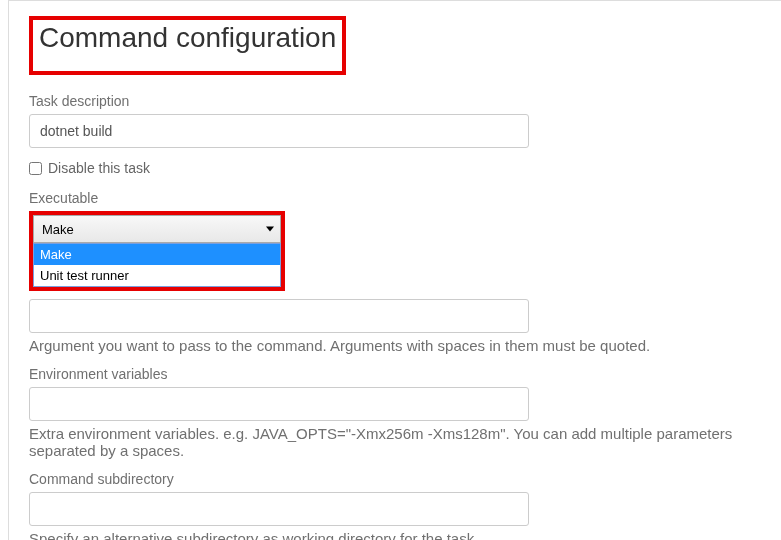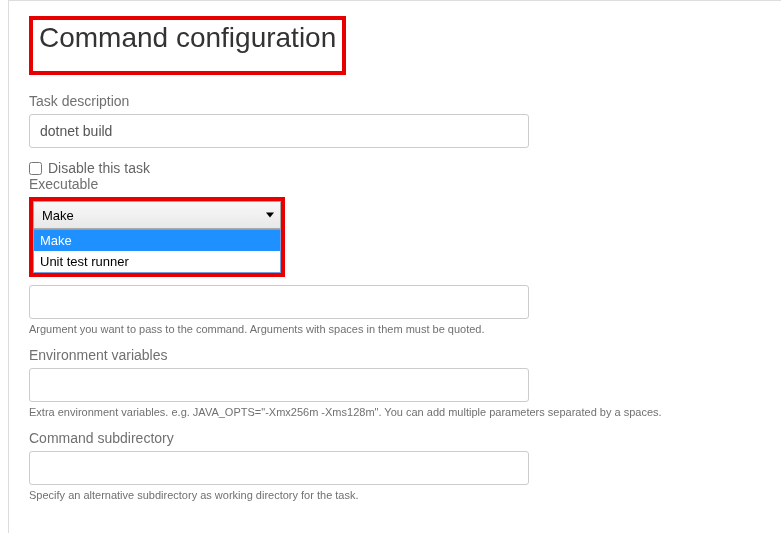--- a/index.html
+++ b/index.html
@@ -43,28 +43,29 @@
       border: 1px solid #ccc;
       border-radius: 3px;
       padding: 6px 10px;
       font-size: 14px;
       color: #555;
       background: #fff;
     }
     .form-help {
       display: block;
       color: #707070;
-      font-size: 11px;
+      font-size: 15px;
       margin-top: 4px;
     }
     .checkbox-row {
       display: flex;
       align-items: center;
       gap: 6px;
       color: #666;
+      margin-bottom: 14px;
     }
     .checkbox-row input[type="checkbox"] {
       width: 13px;
       height: 13px;
     }
     .executable-wrap { position: relative; display: inline-block; }
     .executable-highlight {
       border: 4px solid #e60000;
       display: inline-block;
     }

